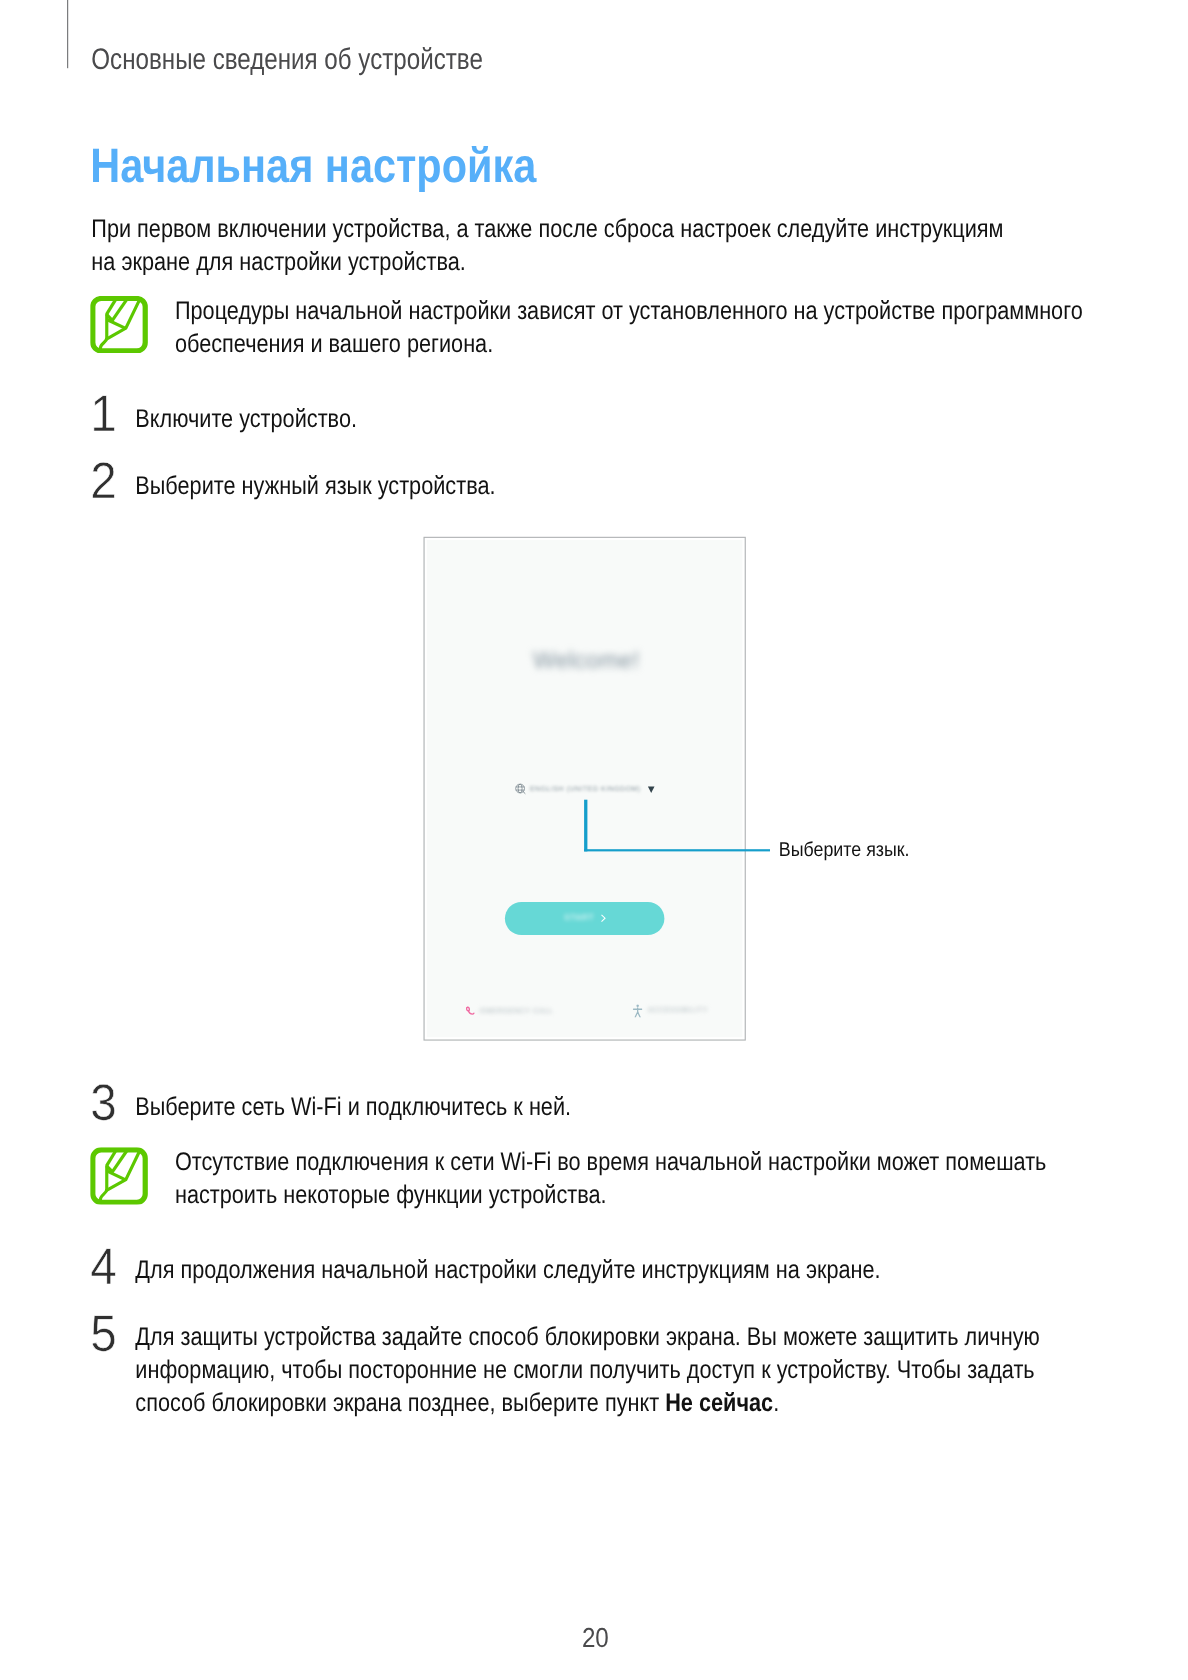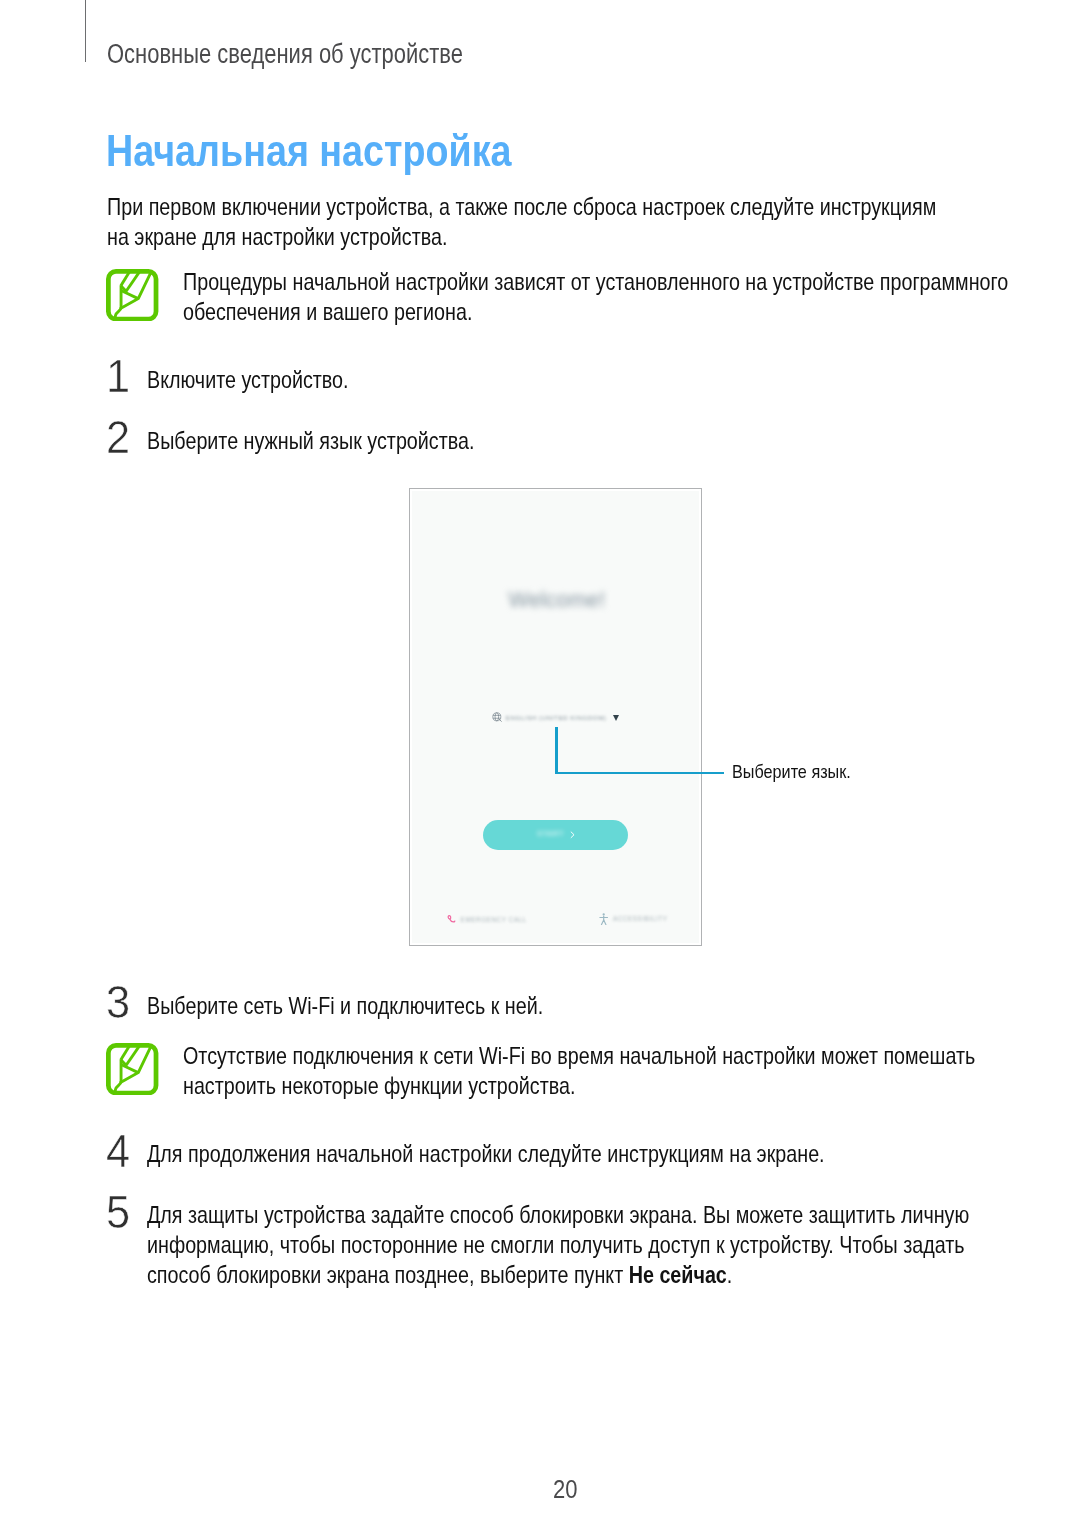--- a/index.html
+++ b/index.html
@@ -3,21 +3,21 @@
 <meta charset="utf-8">
 <title>Начальная настройка</title>
 <style>
   html,body{margin:0;padding:0;}
   body{
     width:1080px;height:1527px;background:#ffffff;
     font-family:"Liberation Sans",sans-serif;
     color:#1a1a1a;
     overflow:hidden;
   }
-  .page{position:relative;width:904px;height:1527px;margin-left:24px;}
+  .page{position:relative;width:904px;height:1527px;}
 
   
   .sq{position:absolute;transform-origin:0 0;}
 
   
   .runhead-rule{position:absolute;left:60.6px;top:0;width:1.4px;height:62px;background:#6d6e70;}
   .runhead{left:83.2px;top:39.8px;font-size:27.0px;line-height:28px;color:#4a4a4c;
            transform:scaleX(0.8135);width:460px;white-space:nowrap;}
 
   

